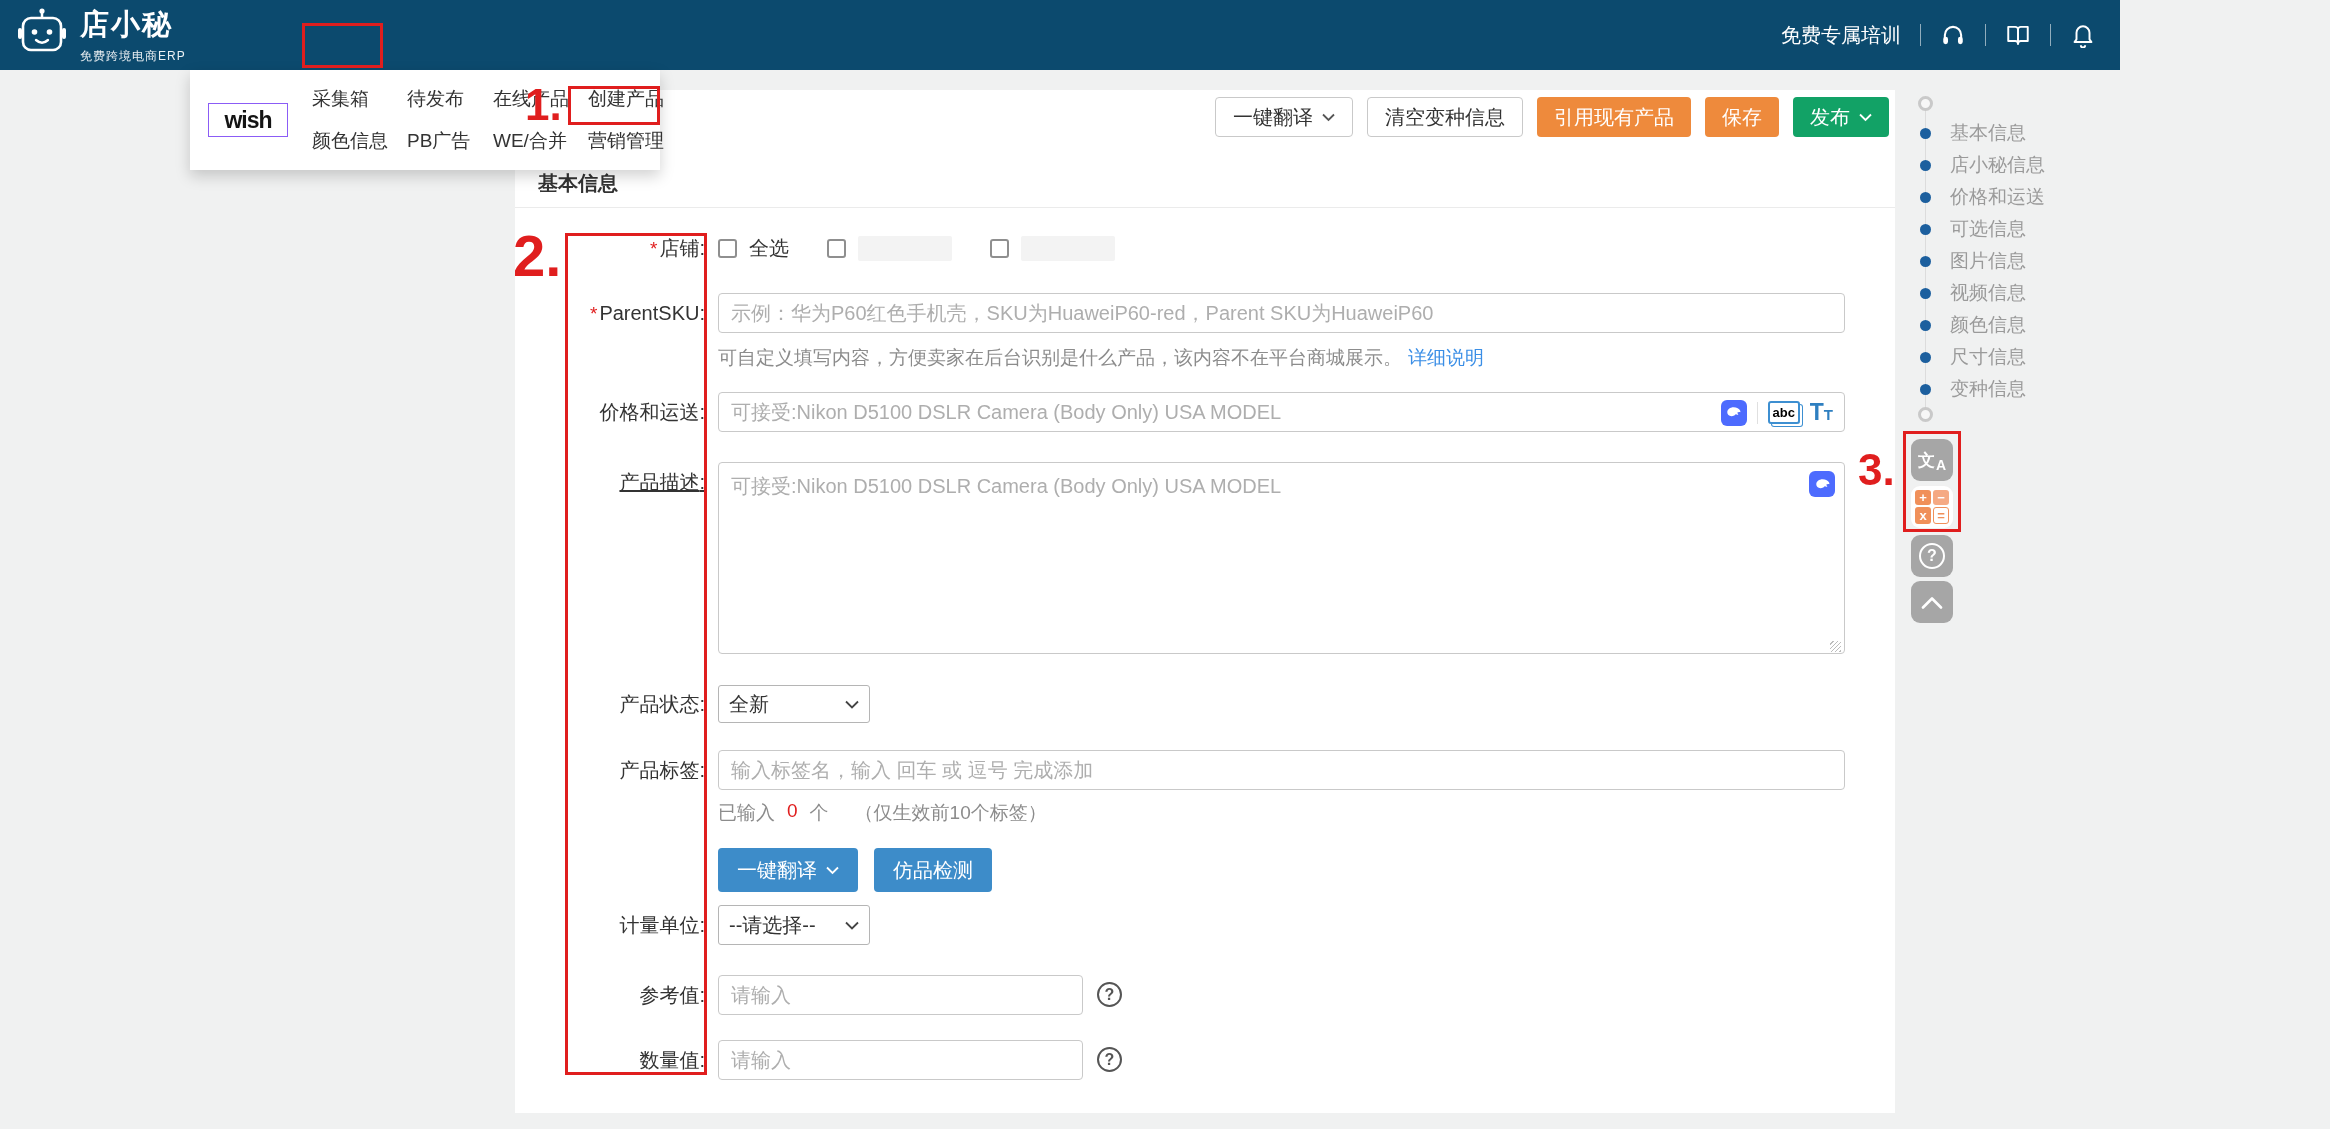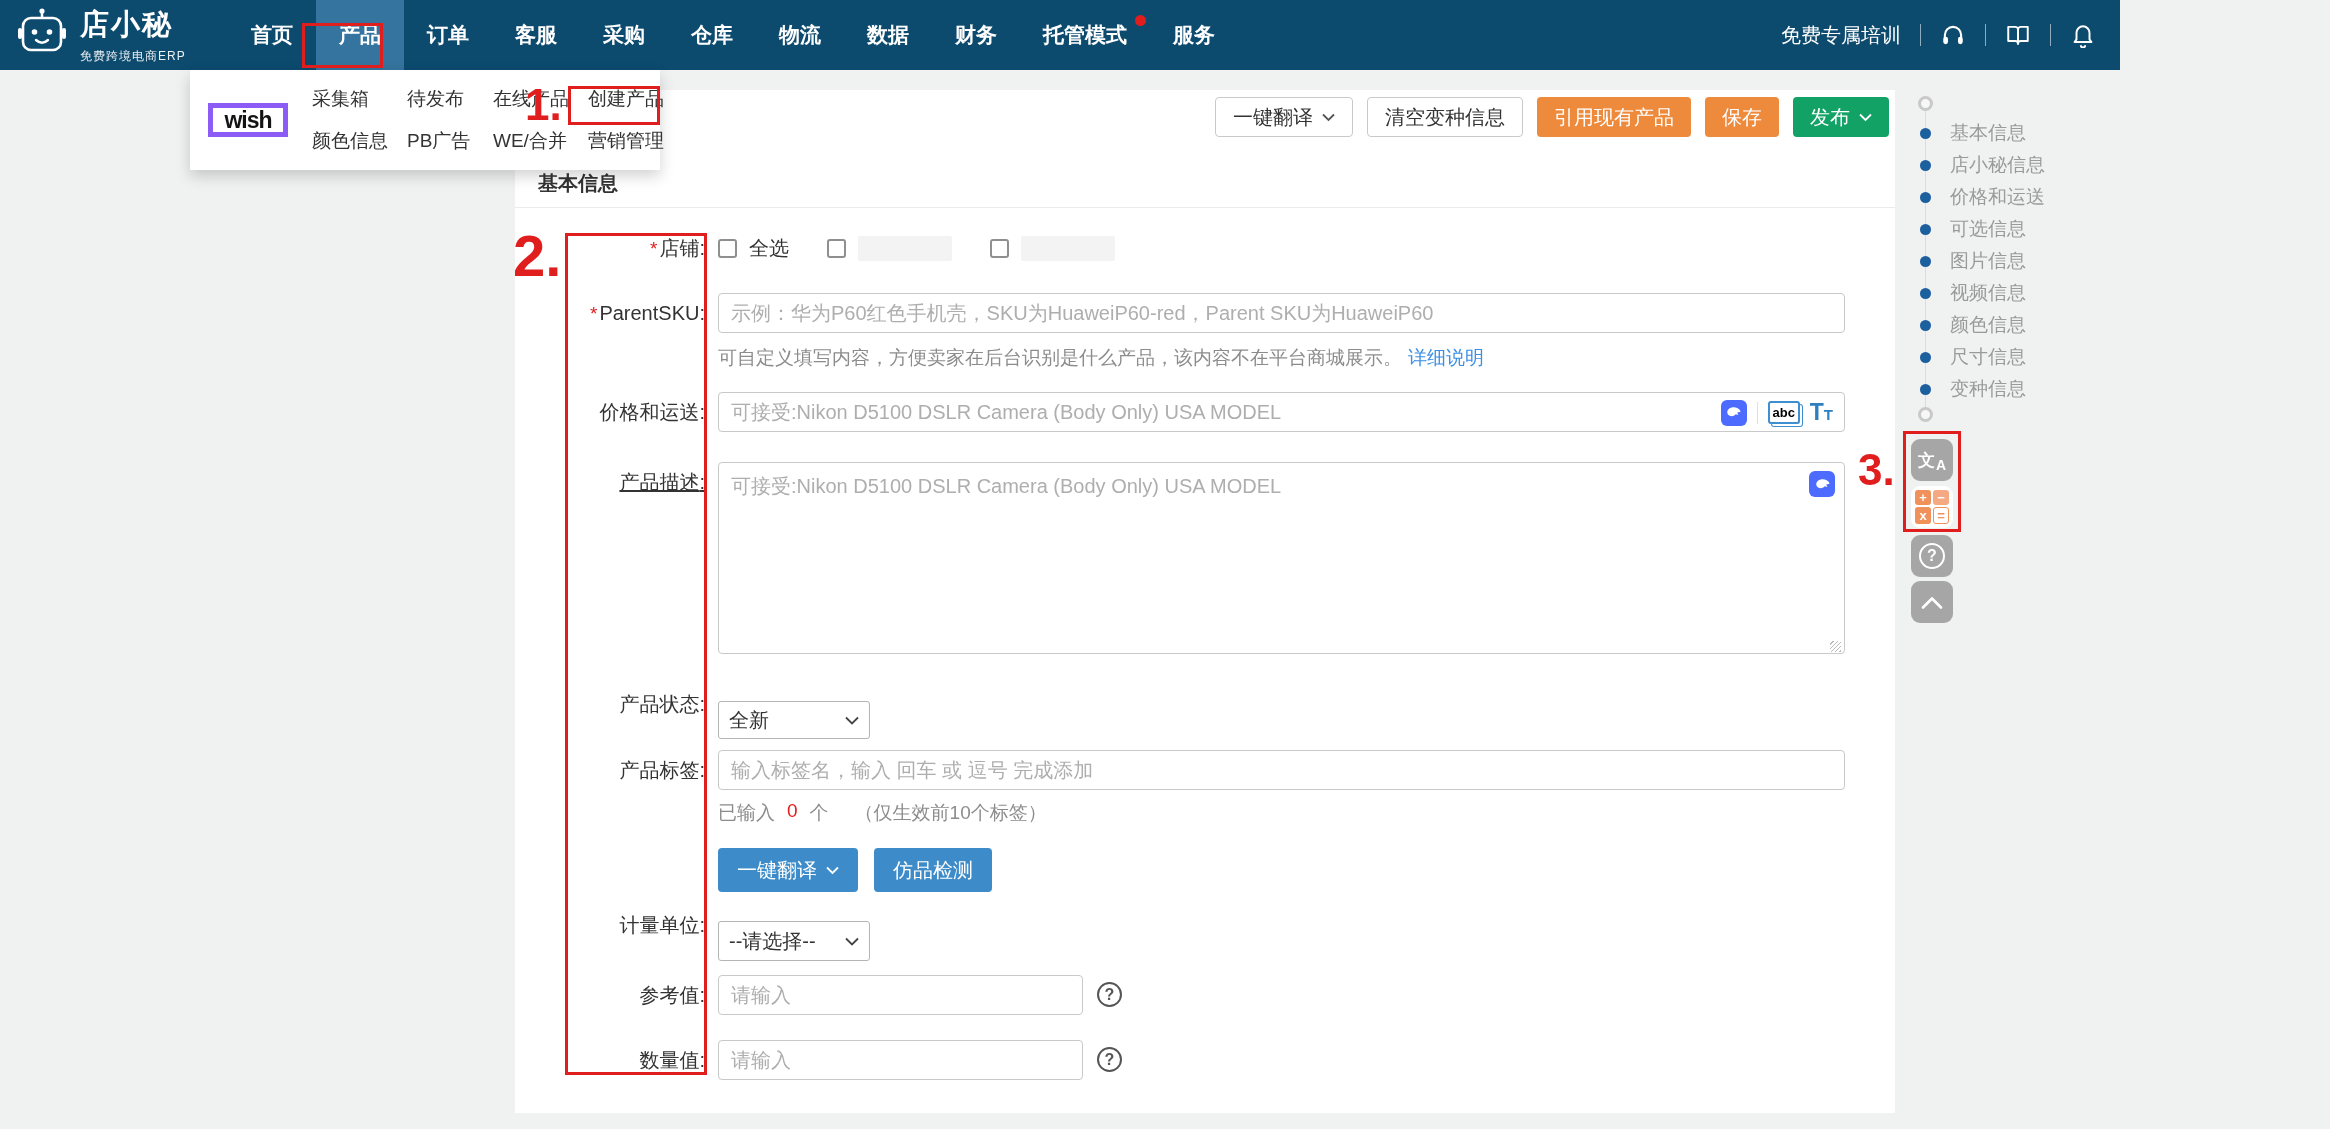--- a/index.html
+++ b/index.html
@@ -15,21 +15,21 @@
   .nav-item { position:relative; height:70px; line-height:70px; padding:0 23px; color:#fff; font-size:21px; font-weight:bold; cursor:pointer; white-space:nowrap; }
   .nav-item.active { background:#35749e; }
   .nav-badge { position:absolute; top:15px; right:4px; width:11px; height:11px; border-radius:50%; background:#e01e1e; }
   .nav-right { margin-left:auto; margin-right:24px; display:flex; align-items:center; gap:19px; }
   .training { color:#fff; font-size:20px; cursor:pointer; white-space:nowrap; }
   .vsep { width:1px; height:22px; background:rgba(255,255,255,.55); }
   .nav-ic { width:26px; height:26px; cursor:pointer; }
 
   
   .dropdown { position:absolute; left:190px; top:70px; width:470px; height:100px; background:#fff; box-shadow:0 6px 14px rgba(0,0,0,.18); z-index:20; display:flex; align-items:center; }
-  .wish-box { width:80px; height:34px; border:5px solid #8b5cf6; margin-left:18px; display:flex; align-items:center; justify-content:center; font-size:23px; font-weight:bold; color:#141414; letter-spacing:-1px; flex:0 0 auto; }
+  .wish-box { width:80px; height:34px; border:1px solid #8b5cf6; margin-left:18px; display:flex; align-items:center; justify-content:center; font-size:23px; font-weight:bold; color:#141414; letter-spacing:-1px; flex:0 0 auto; }
   .dd-grid { display:grid; grid-template-columns:95px 86px 95px 92px; row-gap:16px; margin-left:24px; }
   .dd-link { font-size:19px; color:#333; cursor:pointer; white-space:nowrap; }
 
   
   .card { position:absolute; left:515px; top:90px; width:1380px; height:1023px; background:#fff; z-index:5; }
   .toolbar { position:absolute; top:7px; right:6px; display:flex; gap:14px; }
   .btn { height:40px; border-radius:4px; font-size:20px; display:flex; align-items:center; justify-content:center; gap:9px; padding:0 17px; cursor:pointer; white-space:nowrap; }
   .btn.white { background:#fff; border:1px solid #c9c9c9; color:#333; }
   .btn.orange { background:#ee8a3c; color:#fff; }
   .btn.green { background:#12a266; color:#fff; }
@@ -66,21 +66,21 @@
   .whale { width:26px; height:26px; border-radius:6px; background:#4d6bfe; display:flex; align-items:center; justify-content:center; cursor:pointer; flex:0 0 auto; }
   .isep { width:1px; height:22px; background:#e0e0e0; }
   .abc { width:32px; height:23px; border:2px solid #3d8fd1; border-radius:3px; color:#000000; font-size:13px; font-weight:bold; display:flex; align-items:center; justify-content:center; cursor:pointer; box-shadow:3px 3px 0 -1px #fff, 3px 3px 0 0 #3d8fd1; }
   .ttic { color:#2e7fc0; font-weight:bold; display:flex; align-items:baseline; cursor:pointer; }
   .ttic .big { font-size:23px; } .ttic .small { font-size:15px; }
 
   .txa { width:1127px; height:192px; border:1px solid #c9c9c9; border-radius:4px; font-size:20px; padding:10px 40px 10px 12px; resize:none; outline:none; color:#333; font-family:inherit; }
   .txa-whale { position:absolute; right:10px; top:9px; }
   .rz { position:absolute; right:4px; bottom:6px; width:11px; height:11px; background:repeating-linear-gradient(135deg, transparent 0 2px, #bdbdbd 2px 3px); cursor:nwse-resize; }
 
-  .sel { position:absolute; left:203px; top:16px; width:152px; height:38px; border:1px solid #b5b5b5; border-radius:3px; background:#fff; display:flex; align-items:center; justify-content:space-between; padding:0 10px; font-size:20px; color:#333; cursor:pointer; }
+  .sel { position:absolute; left:203px; top:0; width:152px; height:38px; border:1px solid #b5b5b5; border-radius:3px; background:#fff; display:flex; align-items:center; justify-content:space-between; padding:0 10px; font-size:20px; color:#333; cursor:pointer; }
   .row-unit .sel { height:40px; }
 
   .tags-help { position:absolute; left:203px; top:50px; font-size:19px; color:#8c8c8c; display:flex;gap:12px; }
   .count-red { color:#e01e1e; }
   .tags-note { margin-left:14px; }
 
   .bbtn { height:44px; background:#3d8cc9; color:#fff; font-size:20px; border-radius:4px; display:flex; align-items:center; justify-content:center; gap:9px; padding:0 19px; cursor:pointer; }
   .bbtn-row { position:absolute; left:203px; top:0; display:flex; gap:16px; }
 
   .qicon { position:absolute; left:582px; top:7px; width:25px; height:25px; border:2px solid #555; border-radius:50%; color:#555; font-size:16px; font-weight:bold; display:flex; align-items:center; justify-content:center; cursor:pointer; }
@@ -131,33 +131,20 @@
           <rect x="46" y="21" width="4" height="11" rx="2" fill="#fff"></rect>
           <circle cx="18.5" cy="25" r="2.8" fill="#fff"></circle>
           <circle cx="33.5" cy="25" r="2.8" fill="#fff"></circle>
           <path d="M20 33 q6 5.5 12 0" stroke="#fff" stroke-width="2.4" fill="none" stroke-linecap="round"></path>
         </svg>
       </span>
       <span class="logo-txt">
         <div class="t">店小秘</div>
         <div class="s">免费跨境电商ERP</div>
       </span>
-    </div>
-    <div class="nav-items">
-      <div class="nav-item">首页</div>
-      <div class="nav-item active">产品</div>
-      <div class="nav-item">订单</div>
-      <div class="nav-item">客服</div>
-      <div class="nav-item">采购</div>
-      <div class="nav-item">仓库</div>
-      <div class="nav-item">物流</div>
-      <div class="nav-item">数据</div>
-      <div class="nav-item">财务</div>
-      <div class="nav-item"><span>托管模式</span><span class="nav-badge"></span></div>
-      <div class="nav-item">服务</div>
     </div>
     <div class="nav-right">
       <span class="training">免费专属培训</span>
       <span class="vsep"></span>
       <svg class="nav-ic" viewBox="0 0 24 24" fill="none">
         <path d="M4.5 15v-3a7.5 7.5 0 0 1 15 0v3" stroke="#fff" stroke-width="1.9"></path>
         <rect x="3" y="13.5" width="4.4" height="7" rx="2.2" fill="#fff"></rect>
         <rect x="16.6" y="13.5" width="4.4" height="7" rx="2.2" fill="#fff"></rect>
       </svg>
       <span class="vsep"></span>

